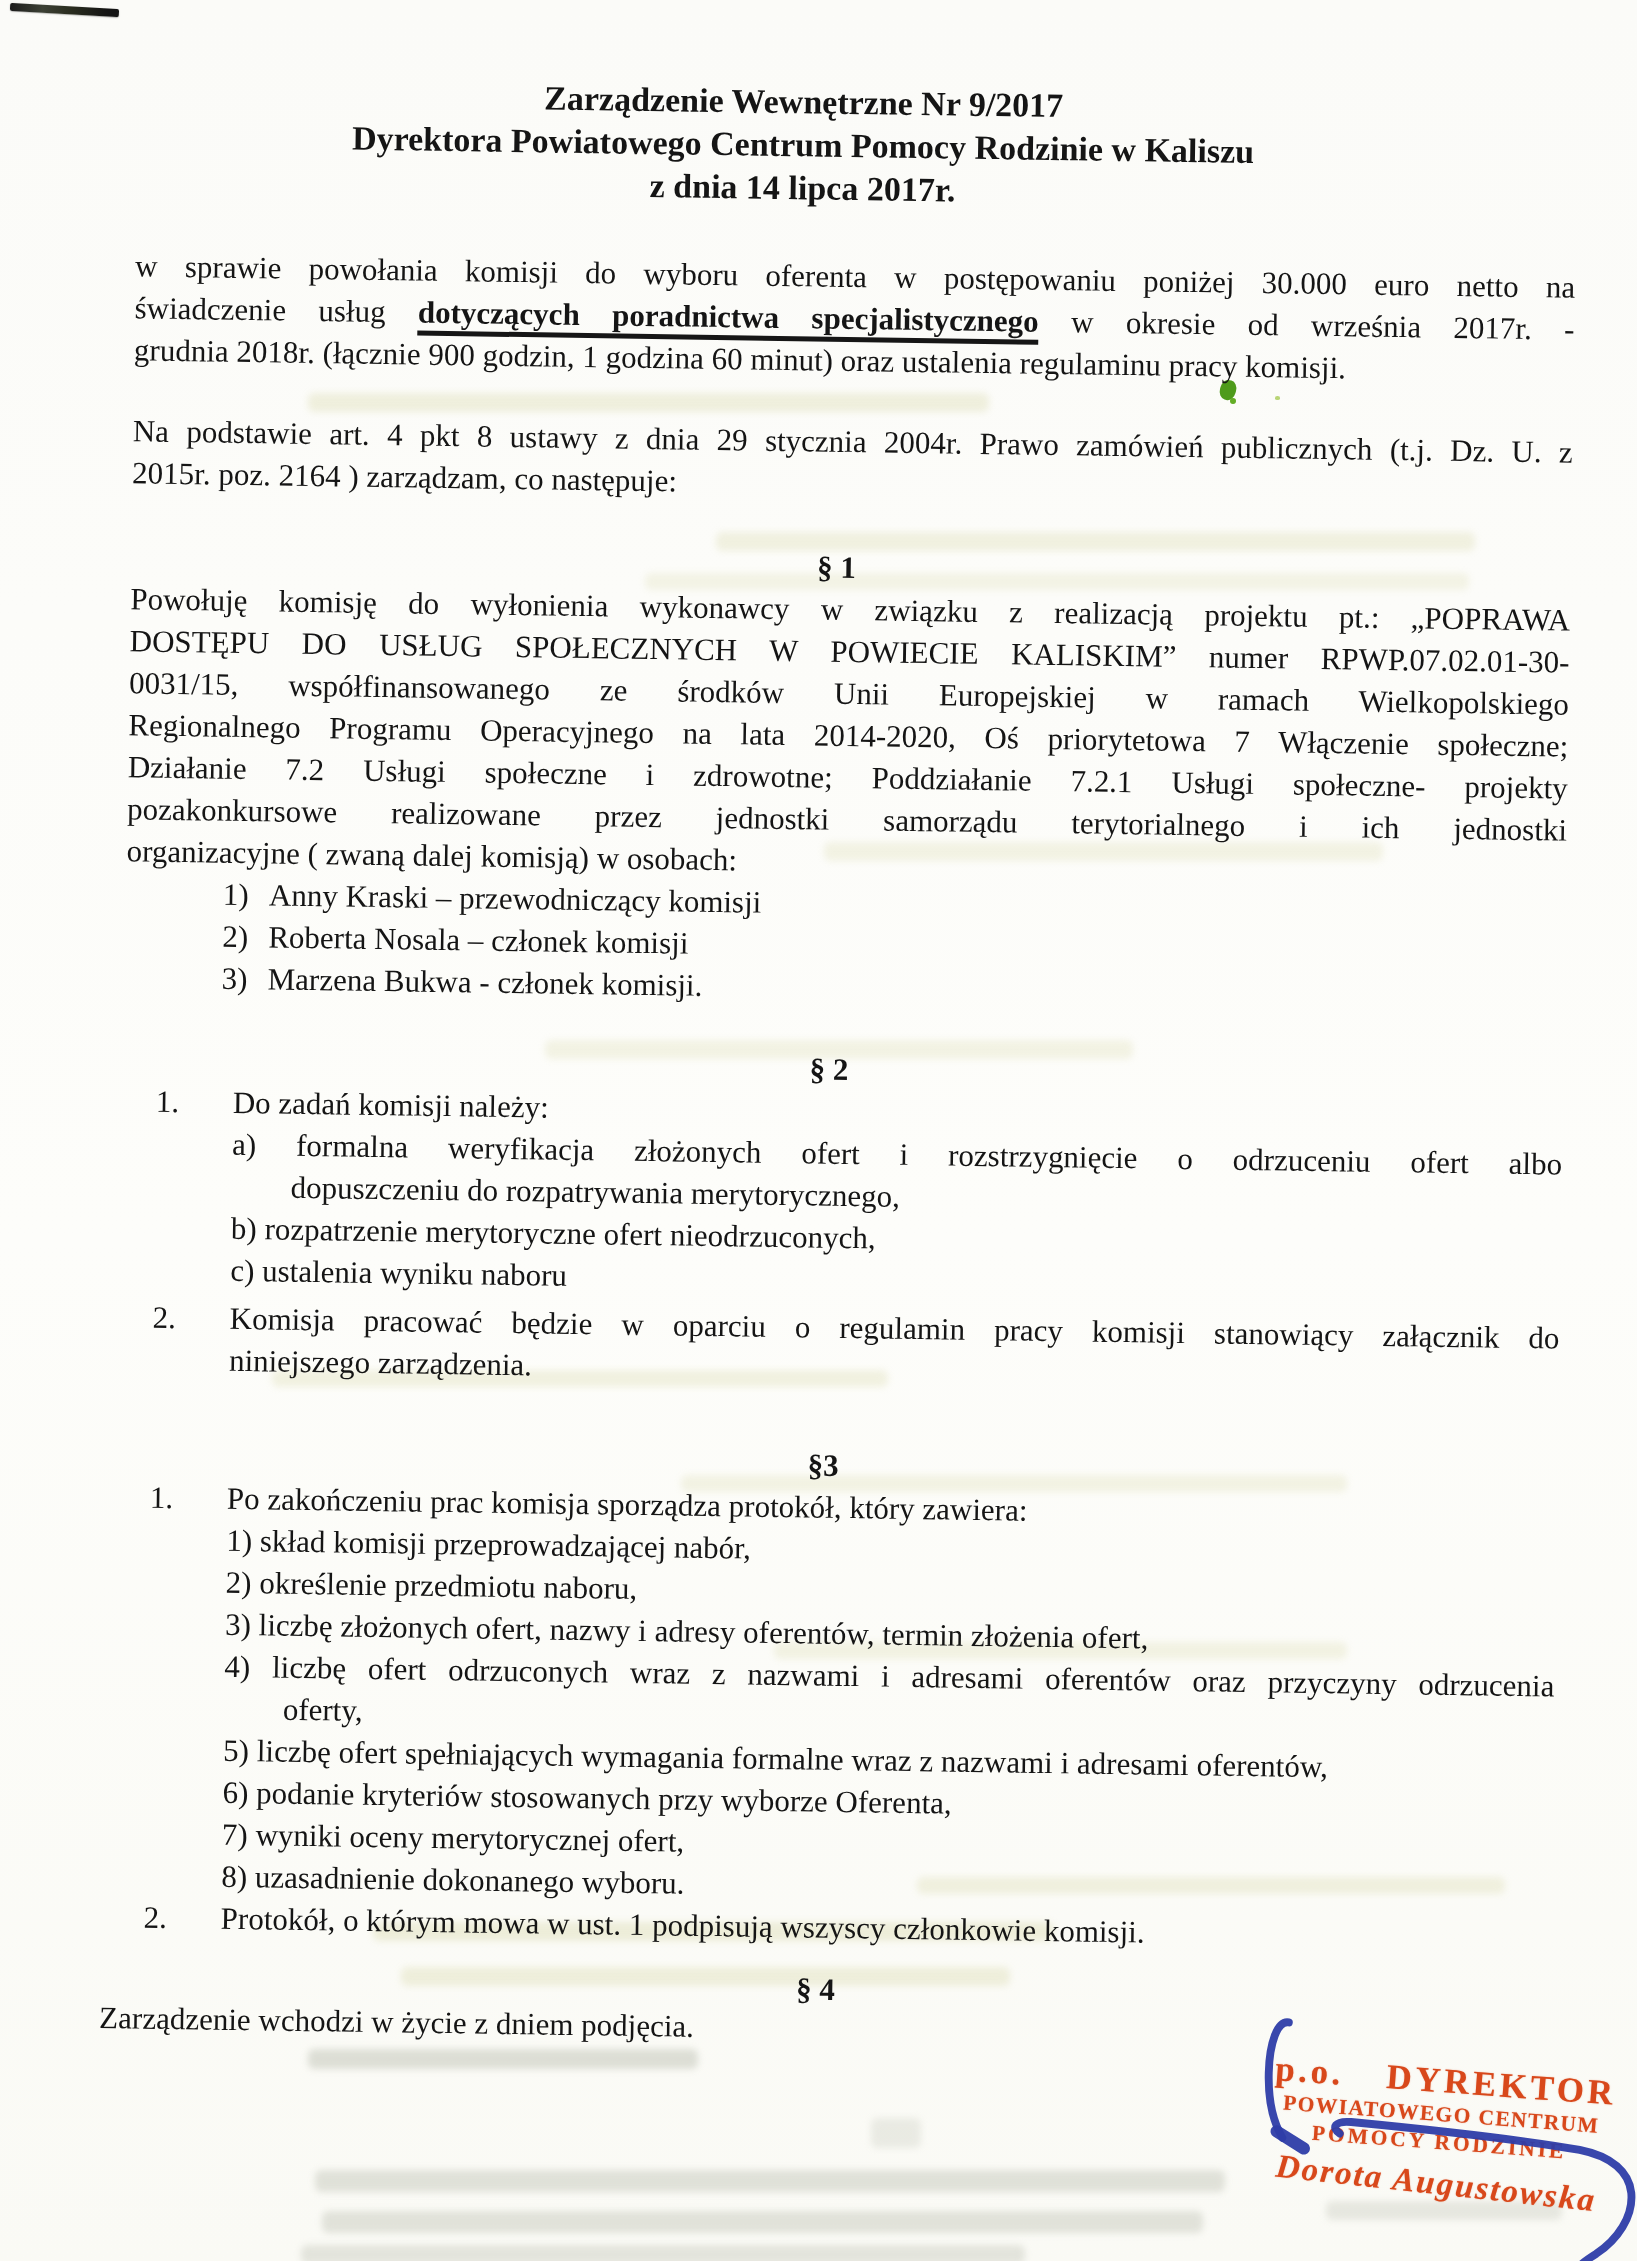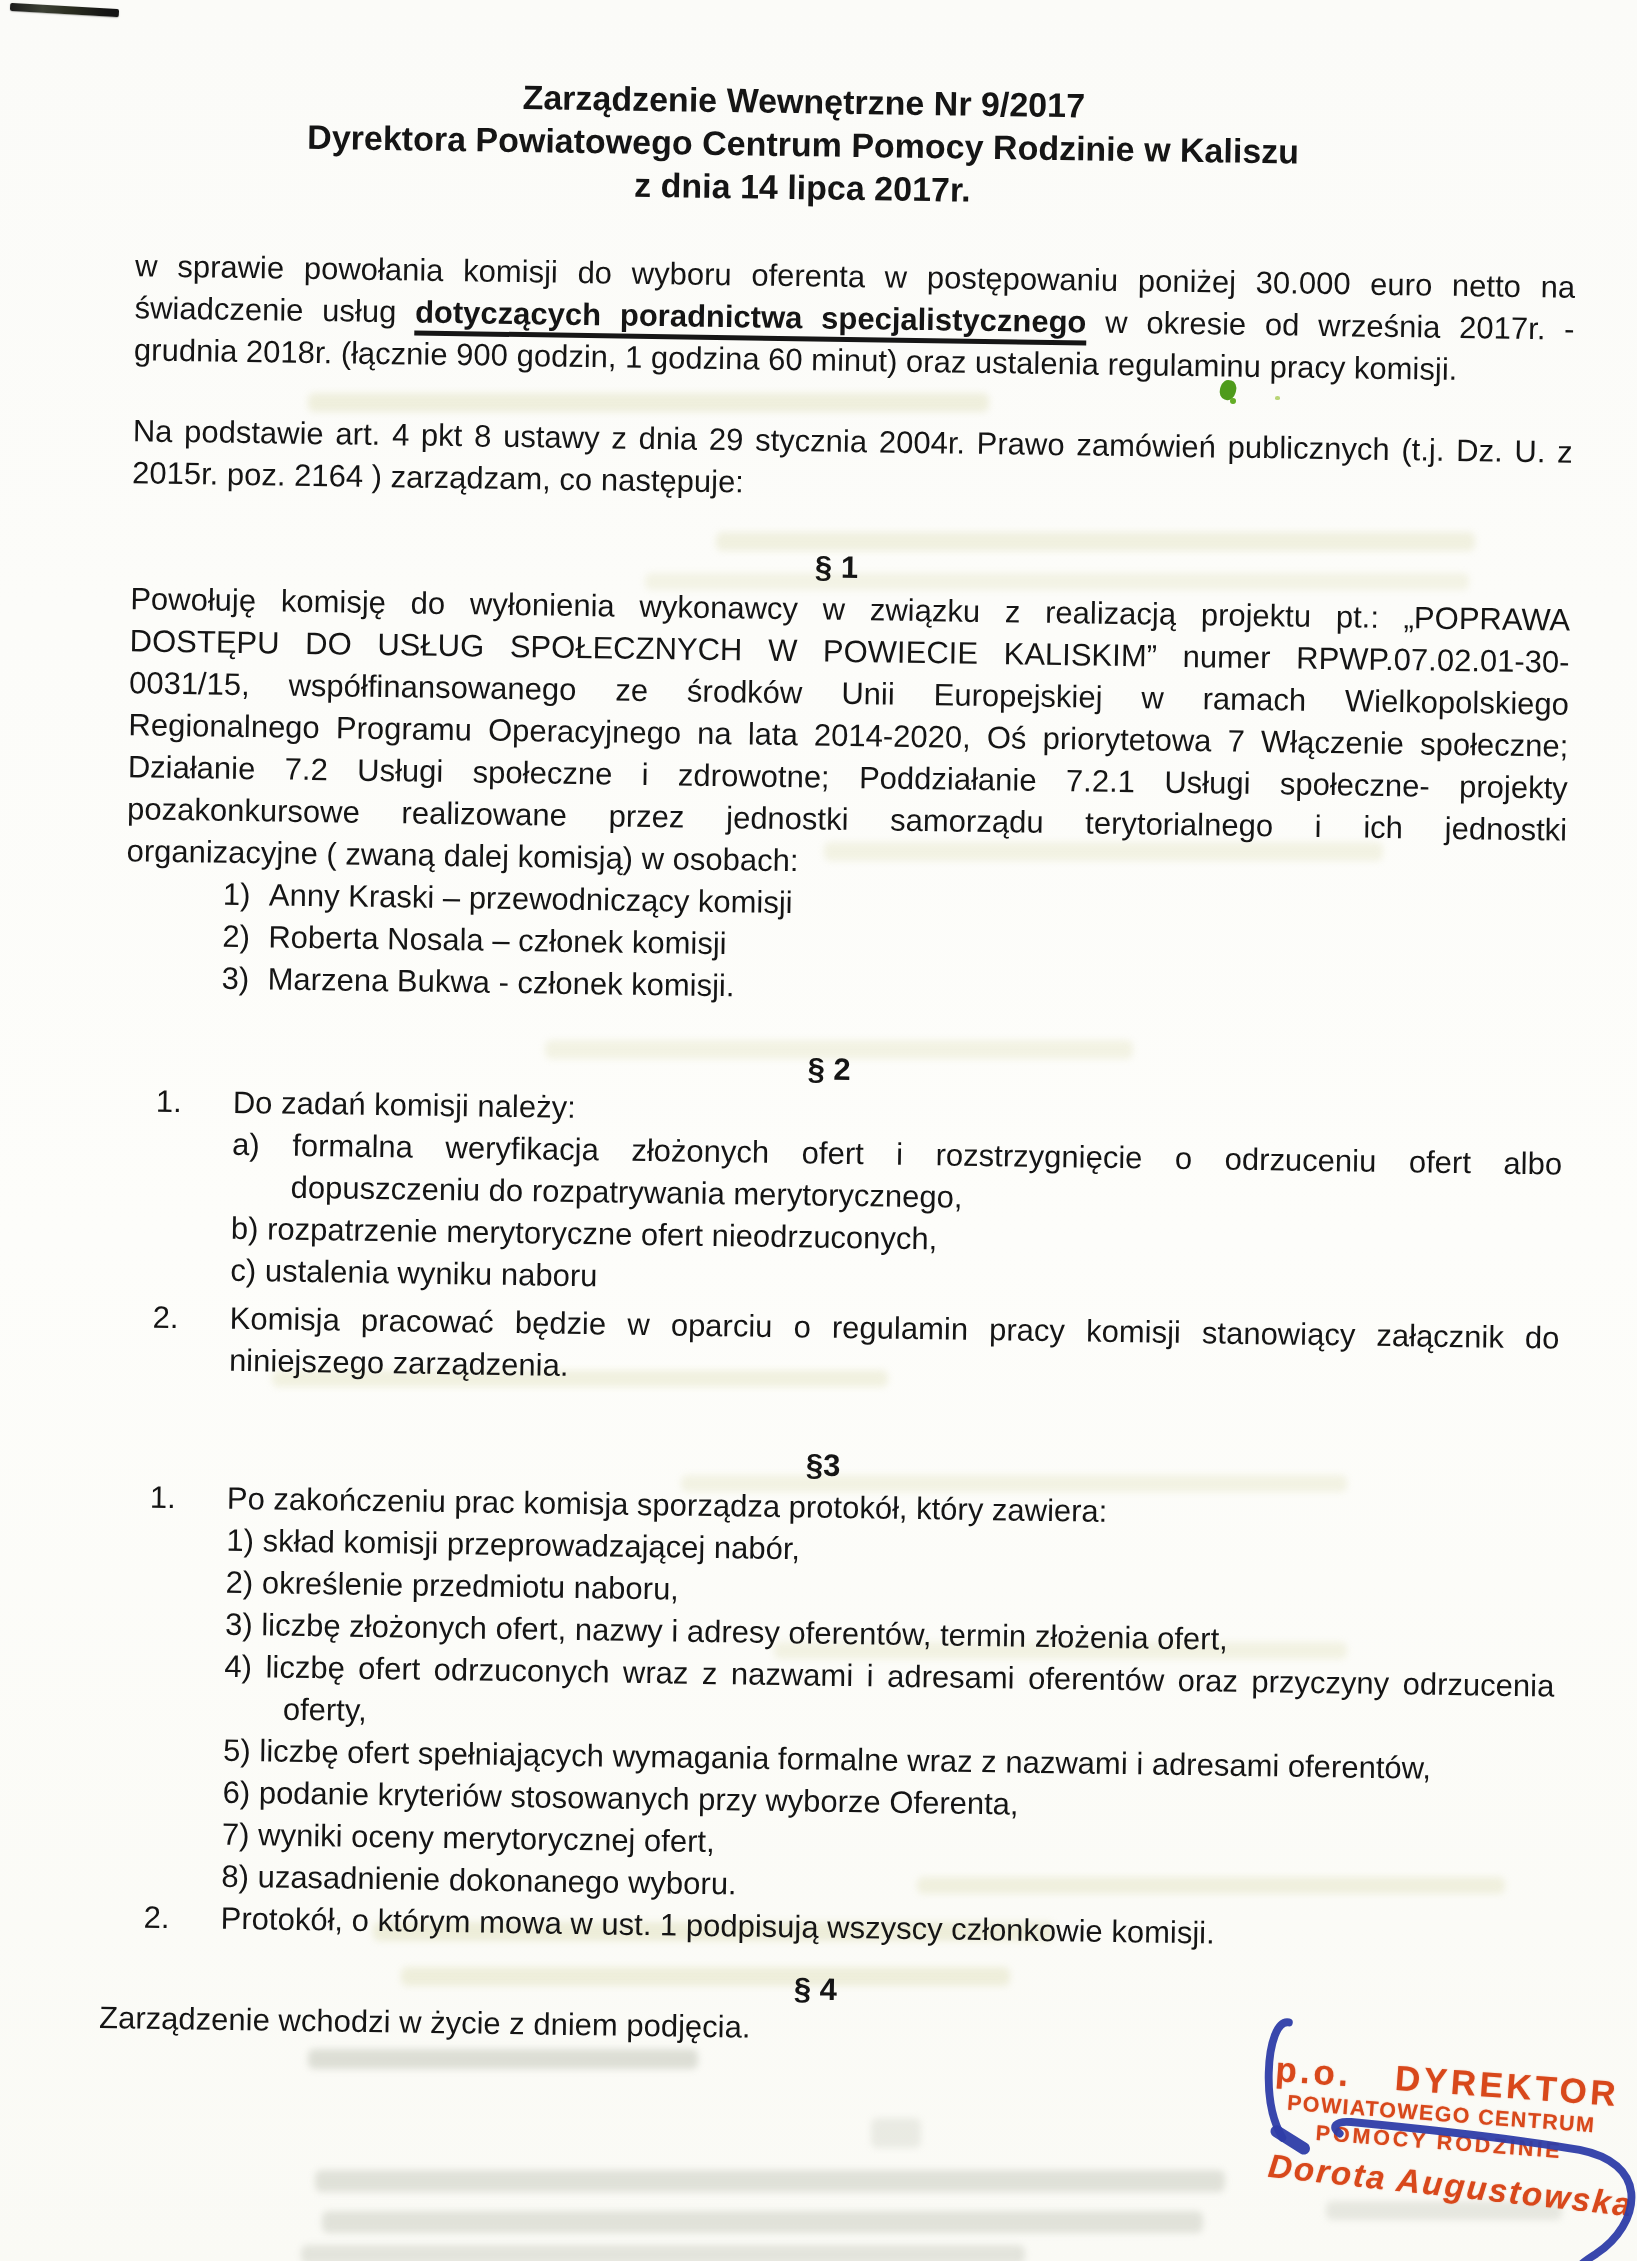--- a/index.html
+++ b/index.html
@@ -1,19 +1,19 @@
 <!DOCTYPE html>
 <html style="font-size:11.5px"><head>
 <meta charset="utf-8">
 <style>
   html,body{margin:0;padding:0;background:#e9e9e5;}
   .page{
     position:relative;width:1637px;height:2261px;overflow:hidden;
     background:linear-gradient(180deg,#fbfbf8 0%,#fdfdfa 55%,#fafaf5 100%);
-    font-family:Liberation Sans, sans-serif;color:#151515;
+    font-family:Liberation Serif, serif;color:#151515;
   }
   .skew{position:absolute;left:0;top:0;width:100%;height:100%;transform:rotate(0.85deg);transform-origin:788px 86px;}
   .content{position:absolute;left:138px;top:0;width:1440px;padding-top:80px;font-size:31px;line-height:42px;}
   .title-line{font-weight:bold;font-size:34px;line-height:43px;text-align:center;transform:translateX(-54px);}
   .just{text-align:justify;text-align-last:justify;}
   .sec{font-weight:bold;text-align:center;transform:translateX(-14.3px);}
   .mt-intro{margin-top:46px;}
   .mt-legal{margin-top:39px;}
   .mt-s1{margin-top:42px;}
   .mt-s2{margin-top:40px;}

